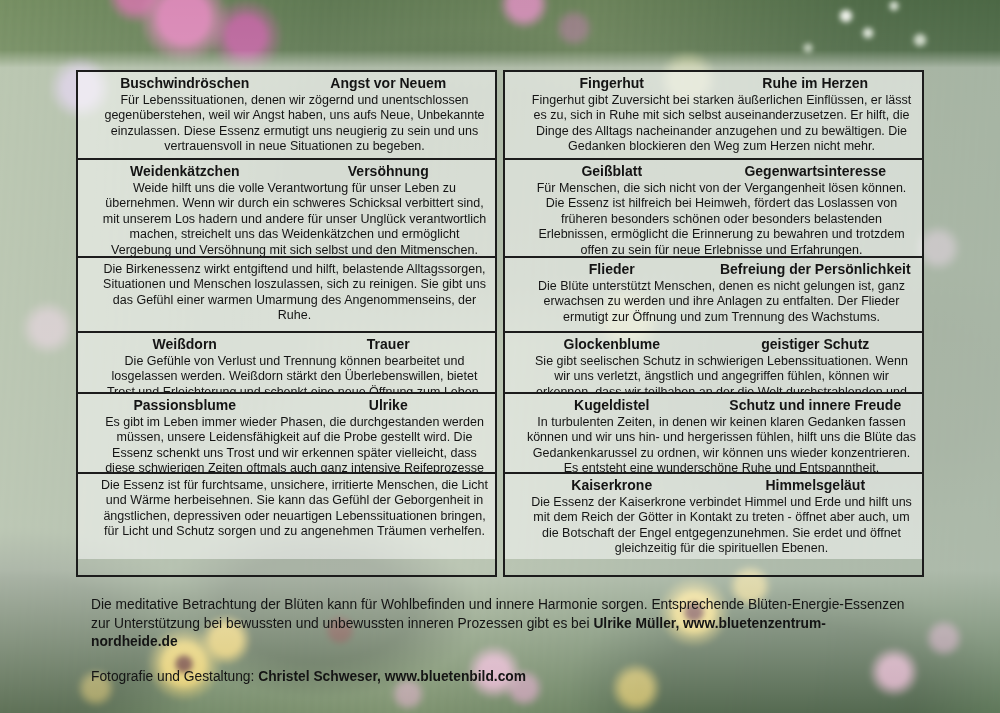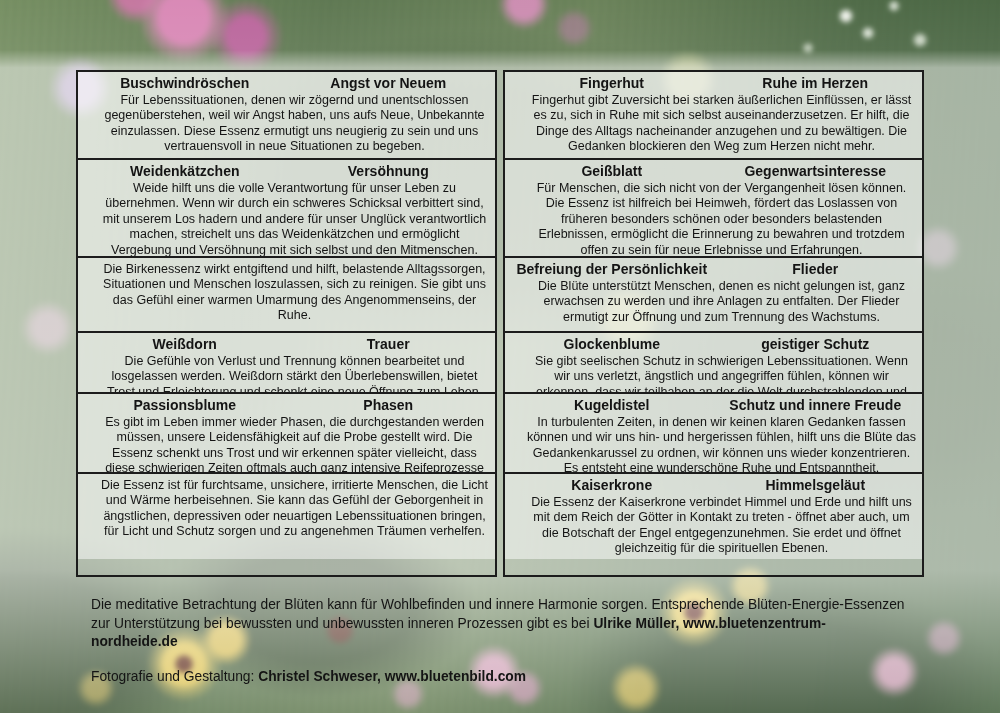--- a/index.html
+++ b/index.html
@@ -145,21 +145,21 @@
       <div class="cell h3">
         <div class="cell-head">
           <span>Weißdorn</span>
           <span>Trauer</span>
         </div>
         <p class="desc">Die Gefühle von Verlust und Trennung können bearbeitet und losgelassen werden. Weißdorn stärkt den Überlebenswillen, bietet Trost und Erleichterung und schenkt eine neue Öffnung zum Leben.</p>
       </div>
       <div class="cell h4">
         <div class="cell-head">
           <span>Passionsblume</span>
-          <span>Phasen</span>
+          <span>Ulrike</span>
         </div>
         <p class="desc">Es gibt im Leben immer wieder Phasen, die durchgestanden werden müssen, unsere Leidensfähigkeit auf die Probe gestellt wird. Die Essenz schenkt uns Trost und wir erkennen später vielleicht, dass diese schwieri­gen Zeiten oftmals auch ganz intensive Reifeprozesse beinhalten.</p>
       </div>
       <div class="cell h5 last">
         <p class="desc">Die Essenz ist für furchtsame, unsichere, irritierte Menschen, die Licht und Wärme herbeisehnen. Sie kann das Gefühl der Geborgenheit in ängstlichen, depressiven oder neuartigen Lebenssituationen bringen, für Licht und Schutz sorgen und zu angenehmen Träumen verhelfen.</p>
       </div>
     </div>
 
     <div class="col">
       <div class="cell h0">
@@ -171,22 +171,22 @@
       </div>
       <div class="cell h1">
         <div class="cell-head">
           <span>Geißblatt</span>
           <span>Gegenwartsinteresse</span>
         </div>
         <p class="desc">Für Menschen, die sich nicht von der Vergangenheit lösen können. Die Essenz ist hilfreich bei Heimweh, fördert das Loslassen von früheren besonders schönen oder besonders belastenden Erlebnissen, ermöglicht die Erinnerung zu bewahren und trotzdem offen zu sein für neue Erlebnisse und Erfahrungen.</p>
       </div>
       <div class="cell h2">
         <div class="cell-head">
+          <span>Flieder</span>
           <span>Befreiung der Persönlichkeit</span>
-          <span>Flieder</span>
         </div>
         <p class="desc">Die Blüte unterstützt Menschen, denen es nicht gelungen ist, ganz erwachsen zu werden und ihre Anlagen zu entfalten. Der Flieder ermutigt zur Öffnung und zum Trennung des Wachstums.</p>
       </div>
       <div class="cell h3">
         <div class="cell-head">
           <span>Glockenblume</span>
           <span>geistiger Schutz</span>
         </div>
         <p class="desc">Sie gibt seelischen Schutz in schwierigen Lebenssituationen. Wenn wir uns verletzt, ängstlich und angegriffen fühlen, können wir erkennen, dass wir teilhaben an der die Welt durchstrahlenden und beschützenden Kraft.</p>
       </div>

